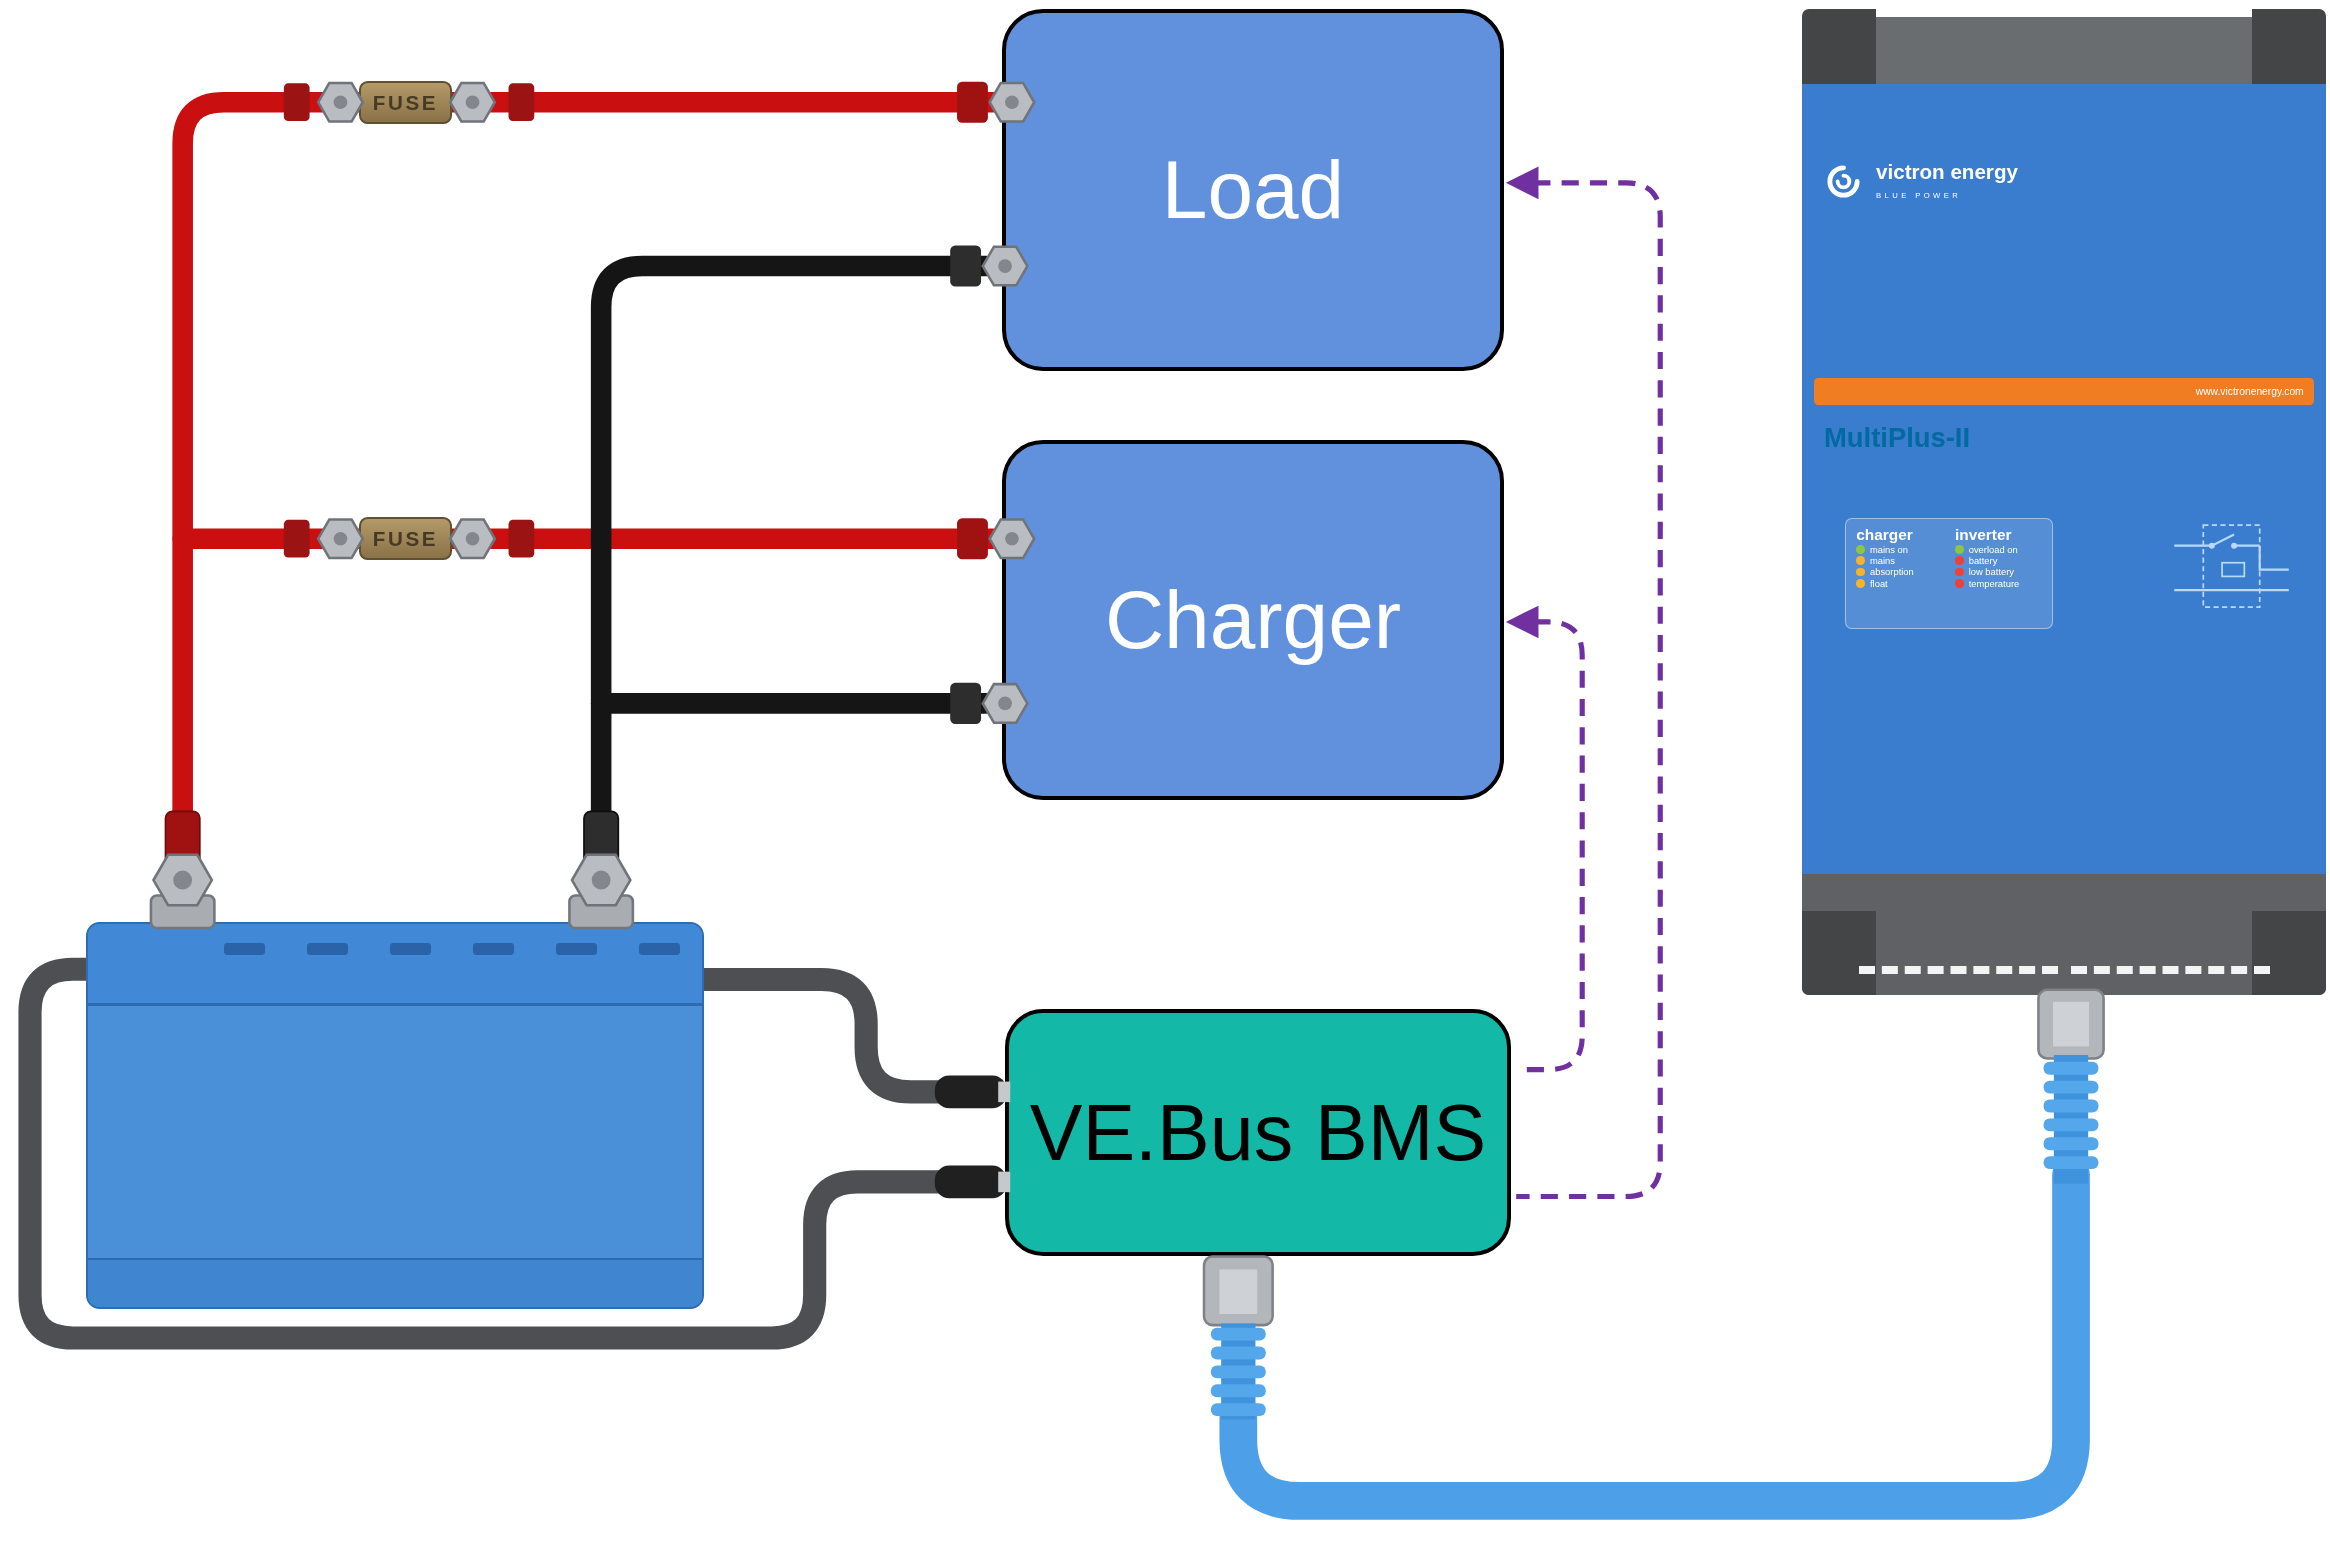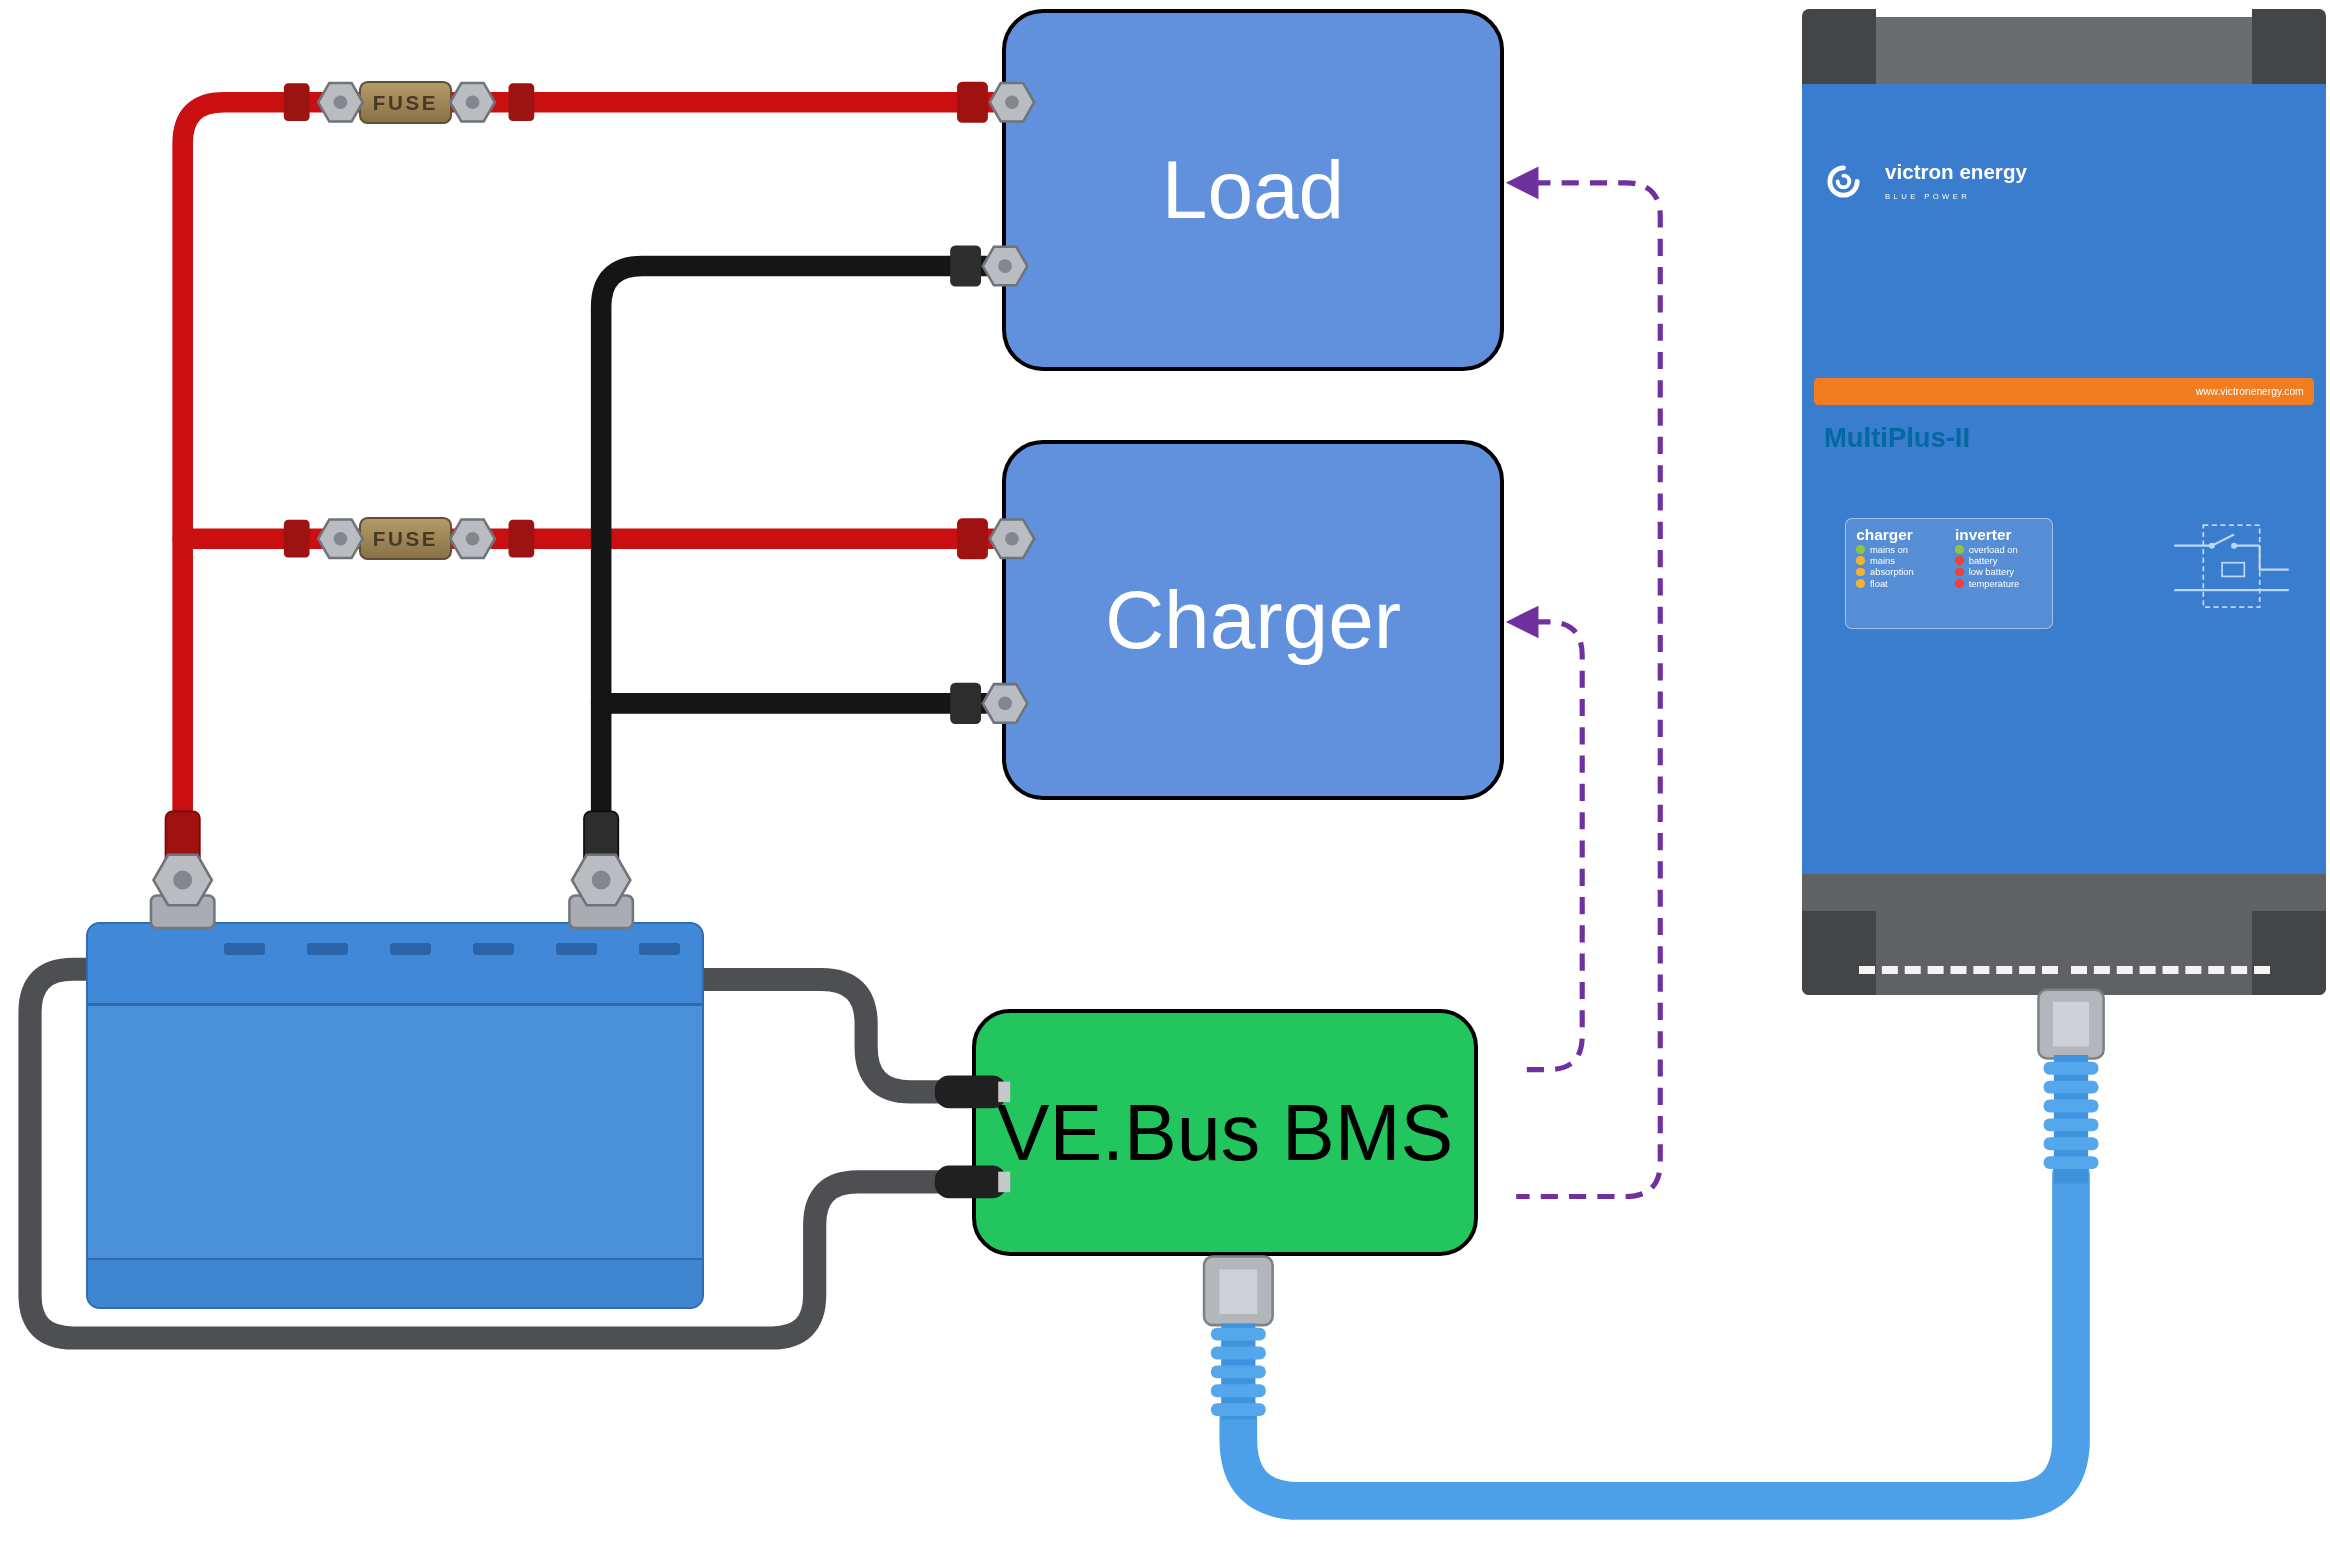--- a/index.html
+++ b/index.html
@@ -9,21 +9,21 @@
   .layer{position:absolute;left:0;top:0;}
   #hardware{pointer-events:none;}
 
   
   .node{position:absolute;box-sizing:border-box;border:4.3px solid #000;border-radius:41px;
         display:flex;align-items:center;justify-content:center;}
   .node.blue{background:#6190dc;color:#ffffff;}
   .node .label{font-size:82px;line-height:1;}
   #load{left:1002px;top:8.6px;width:502px;height:362px;}
   #charger{left:1002px;top:440px;width:502px;height:360px;}
-  #bms{left:972px;top:1009px;width:506px;height:247px;background:#22c55e;color:#000;border-radius:38px;}
+  #bms{left:1005px;top:1009px;width:506px;height:247px;background:#14b8a6;color:#000;border-radius:38px;}
   #bms .label{font-size:79px;}
 
   
   .fuse{position:absolute;box-sizing:border-box;width:93px;height:43px;
         background:linear-gradient(#b49a68,#8a7248);border:2.6px solid #5f4f35;border-radius:8.6px;
         color:#463a26;font-weight:bold;font-size:20.6px;letter-spacing:2.6px;
         display:flex;align-items:center;justify-content:center;}
   #fuse1{left:359px;top:81px;}
   #fuse2{left:359px;top:517px;}
 
@@ -34,21 +34,21 @@
   .battery .cap{position:absolute;top:19px;width:41px;height:12px;background:#2a63a8;border-radius:3.4px;}
   .battery .bottom-band{position:absolute;left:0;bottom:0;width:100%;height:47px;background:#3f85cf;border-top:2.6px solid #2d6ab0;}
 
   
   .multiplus{position:absolute;left:1802px;top:8.6px;width:524px;height:986px;border-radius:6.9px;overflow:hidden;}
   .multiplus > div{position:absolute;box-sizing:border-box;}
   .mp-top-bar{left:0;top:8.6px;width:524px;height:67px;background:#6a6d70;}
   .mp-corner{width:74px;height:79px;background:#434547;}
   .mp-corner.tl{left:0;top:0;} .mp-corner.tr{left:450px;top:0;}
   .mp-body{left:0;top:75px;width:524px;height:793px;background:#3a7ccd;}
-  .mp-logo{left:22px;top:153px;display:flex;align-items:flex-end;gap:22px;color:#fff;}
+  .mp-logo{left:22px;top:153px;display:flex;align-items:center;gap:13px;color:#fff;}
   .mp-brand{font-size:20.6px;font-weight:bold;line-height:1;}
   .mp-tagline{font-size:7.7px;letter-spacing:3.4px;margin-top:9px;}
   .mp-stripe{left:12px;top:369px;width:500px;height:27.4px;background:#f07d21;border-radius:4.3px;
              display:flex;align-items:center;justify-content:flex-end;padding-right:10.3px;}
   .mp-site{color:#fff;font-size:10.3px;}
   .mp-model{left:22px;top:413px;color:#0369a1;font-size:27.4px;font-weight:bold;}
   .led-panel{left:43px;top:509px;width:208px;height:111px;background:rgba(255,255,255,0.14);
              border:1.7px solid rgba(255,255,255,0.45);border-radius:6.9px;display:flex;gap:12px;padding:8.6px 10.3px;}
   .led-col{flex:1;}
   .led-header{font-size:15.4px;font-weight:bold;color:#fff;line-height:1;}

